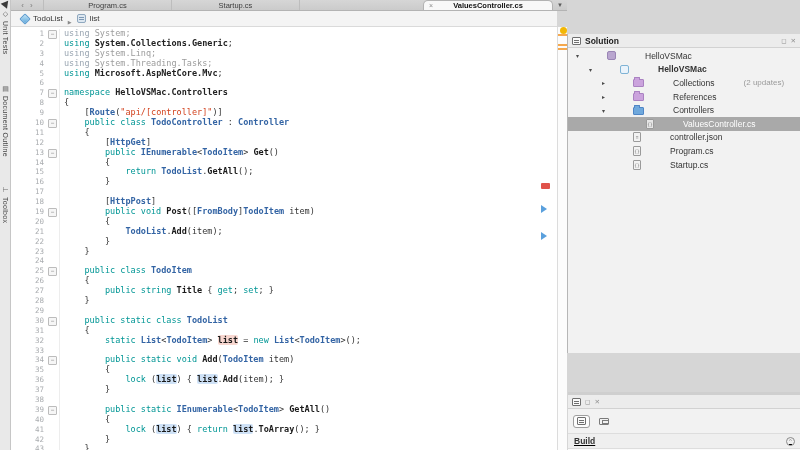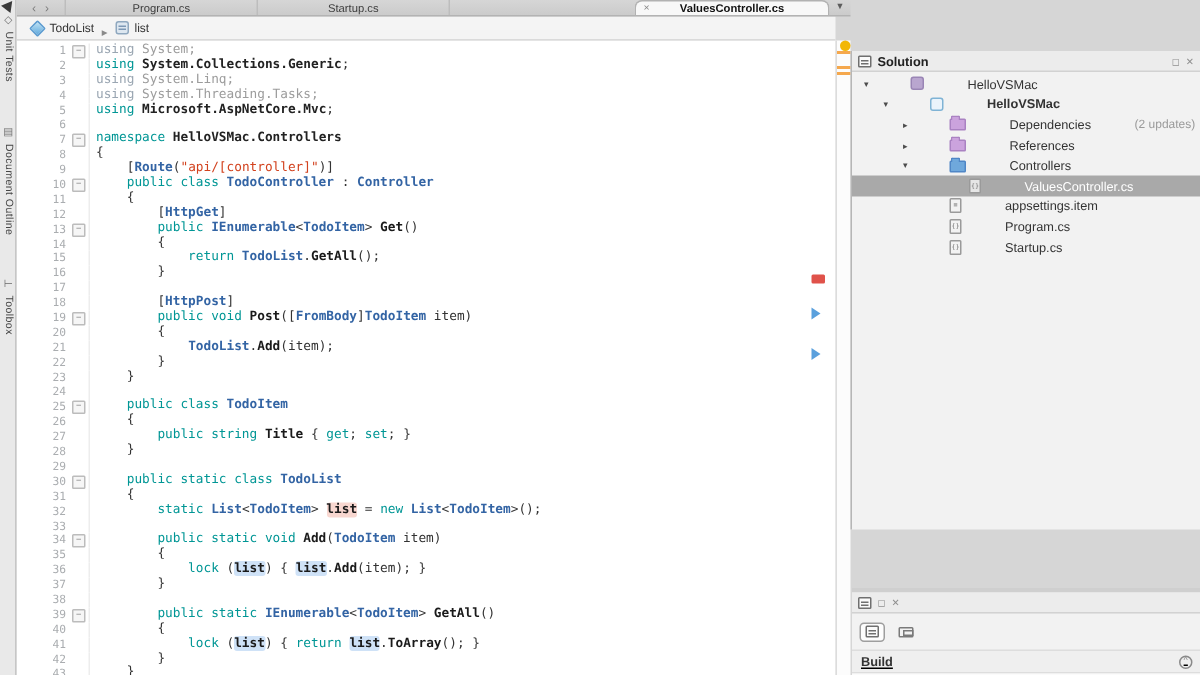--- a/index.html
+++ b/index.html
@@ -187,42 +187,42 @@
           <span class="tlabel">HelloVSMac</span>
         </div>
         <div class="trow bold" style="padding-left: 18px;">
           <span class="arr">▾</span>
           <span class="ti ti-proj"></span>
           <span class="tlabel">HelloVSMac</span>
         </div>
         <div class="trow" style="padding-left: 31px;">
           <span class="arr">▸</span>
           <span class="ti ti-folder-purple"></span>
-          <span class="tlabel">Dependencies</span>
+          <span class="tlabel">Collections</span>
           <span class="tnote">(2 updates)</span>
         </div>
         <div class="trow" style="padding-left: 31px;">
           <span class="arr">▸</span>
           <span class="ti ti-folder-purple"></span>
           <span class="tlabel">References</span>
         </div>
         <div class="trow" style="padding-left: 31px;">
           <span class="arr">▾</span>
           <span class="ti ti-folder-blue"></span>
           <span class="tlabel">Controllers</span>
         </div>
         <div class="trow sel" style="padding-left: 44px;">
           <span class="arr"></span>
           <span class="ti ti-file-cs">{}</span>
           <span class="tlabel">ValuesController.cs</span>
         </div>
         <div class="trow" style="padding-left: 31px;">
           <span class="arr"></span>
           <span class="ti ti-file-json">≡</span>
-          <span class="tlabel">appsettings.item</span>
+          <span class="tlabel">controller.json</span>
         </div>
         <div class="trow" style="padding-left: 31px;">
           <span class="arr"></span>
           <span class="ti ti-file-cs">{}</span>
           <span class="tlabel">Program.cs</span>
         </div>
         <div class="trow" style="padding-left: 31px;">
           <span class="arr"></span>
           <span class="ti ti-file-cs">{}</span>
           <span class="tlabel">Startup.cs</span>

